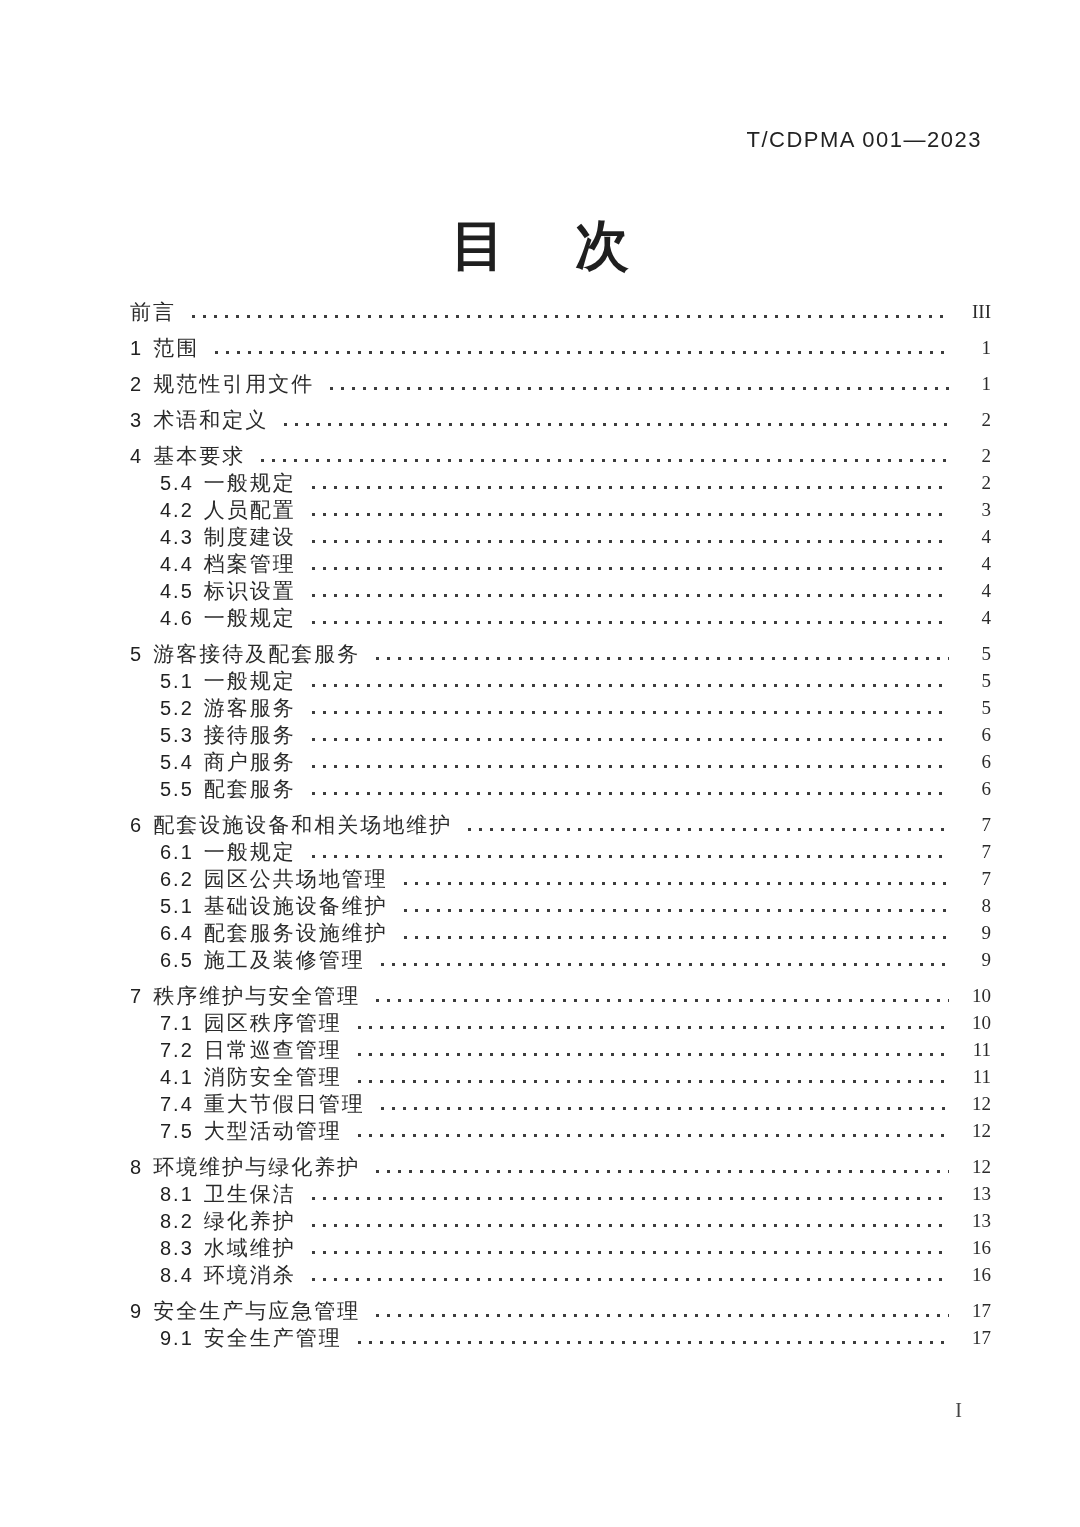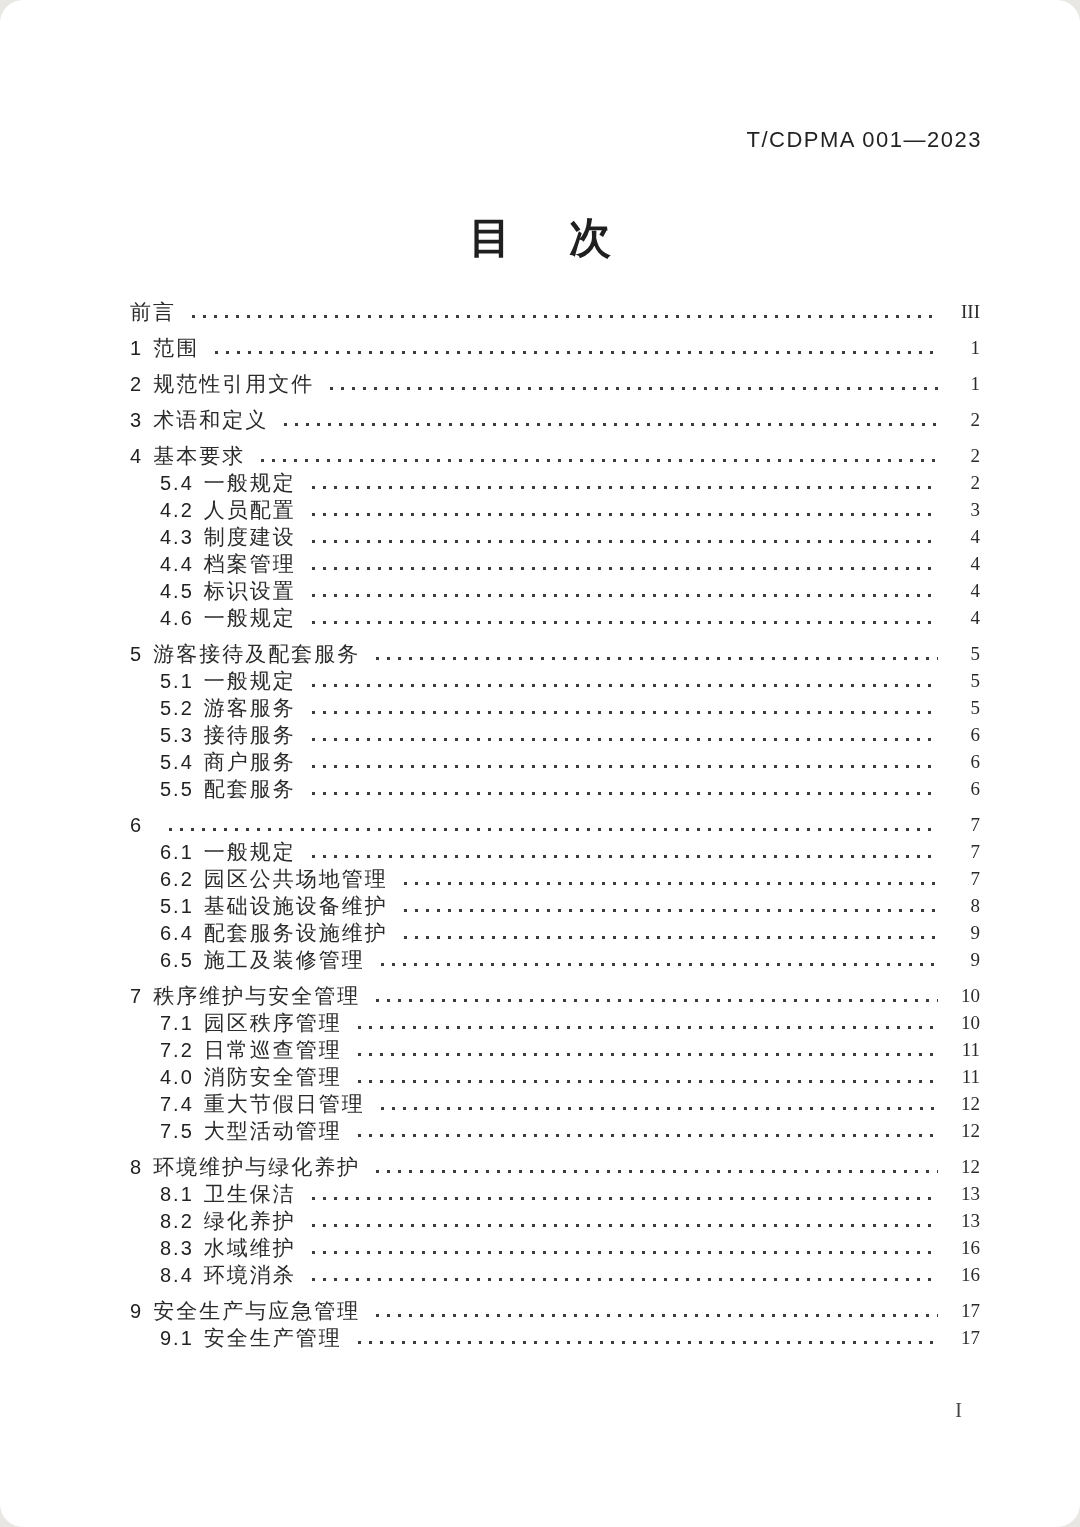--- a/index.html
+++ b/index.html
@@ -7,44 +7,43 @@
   body {
     width: 1080px; height: 1527px;
     font-family: "Liberation Serif", "DejaVu Serif", serif;
   }
   .page {
     position: relative;
     width: 1080px; height: 1527px;
     background: #ffffff;
     color: #2b2b2b;
     overflow: hidden;
-    border-radius: 23px;
   }
   .doc-code {
     position: absolute;
     top: 127px; right: 98px;
     font-family: "Liberation Sans", "DejaVu Sans", sans-serif;
     font-size: 22px;
     letter-spacing: 1.5px;
     color: #222222;
   }
   .page-title {
     position: absolute;
     top: 210px; left: 0; width: 100%;
     text-align: center;
     font-family: "Liberation Sans", "DejaVu Sans", sans-serif;
     font-weight: 700;
-    font-size: 42px;
+    font-size: 54px;
     letter-spacing: 8px;
     text-indent: 8px; 
     color: #1f1f1f;
   }
   .toc {
     position: absolute;
-    top: 298px; left: 130px; right: 100px;
+    top: 298px; left: 130px; right: 89px;
   }
   .toc-row {
     display: flex;
     align-items: flex-end;
     height: 27px;
     font-size: 21px;
     color: #2b2b2b;
   }
   .toc-row.level-0 { margin-top: 9px; }
   .toc-row.level-0:first-child { margin-top: 0; }
@@ -192,20 +191,21 @@
     <span class="toc-page">6</span>
   </div>
       <div class="toc-row level-1">
     <span class="toc-num">5.5</span>
     <span class="toc-label">配套服务</span>
     <span class="toc-leader"></span>
     <span class="toc-page">6</span>
   </div>
       <div class="toc-row level-0">
     <span class="toc-num">6</span>
+    <span class="toc-label">配套设施设备和相关场地维护</span>
     <span class="toc-leader"></span>
     <span class="toc-page">7</span>
   </div>
       <div class="toc-row level-1">
     <span class="toc-num">6.1</span>
     <span class="toc-label">一般规定</span>
     <span class="toc-leader"></span>
     <span class="toc-page">7</span>
   </div>
       <div class="toc-row level-1">
@@ -244,21 +244,21 @@
     <span class="toc-leader"></span>
     <span class="toc-page">10</span>
   </div>
       <div class="toc-row level-1">
     <span class="toc-num">7.2</span>
     <span class="toc-label">日常巡查管理</span>
     <span class="toc-leader"></span>
     <span class="toc-page">11</span>
   </div>
       <div class="toc-row level-1">
-    <span class="toc-num">4.0</span>
+    <span class="toc-num">4.1</span>
     <span class="toc-label">消防安全管理</span>
     <span class="toc-leader"></span>
     <span class="toc-page">11</span>
   </div>
       <div class="toc-row level-1">
     <span class="toc-num">7.4</span>
     <span class="toc-label">重大节假日管理</span>
     <span class="toc-leader"></span>
     <span class="toc-page">12</span>
   </div>

